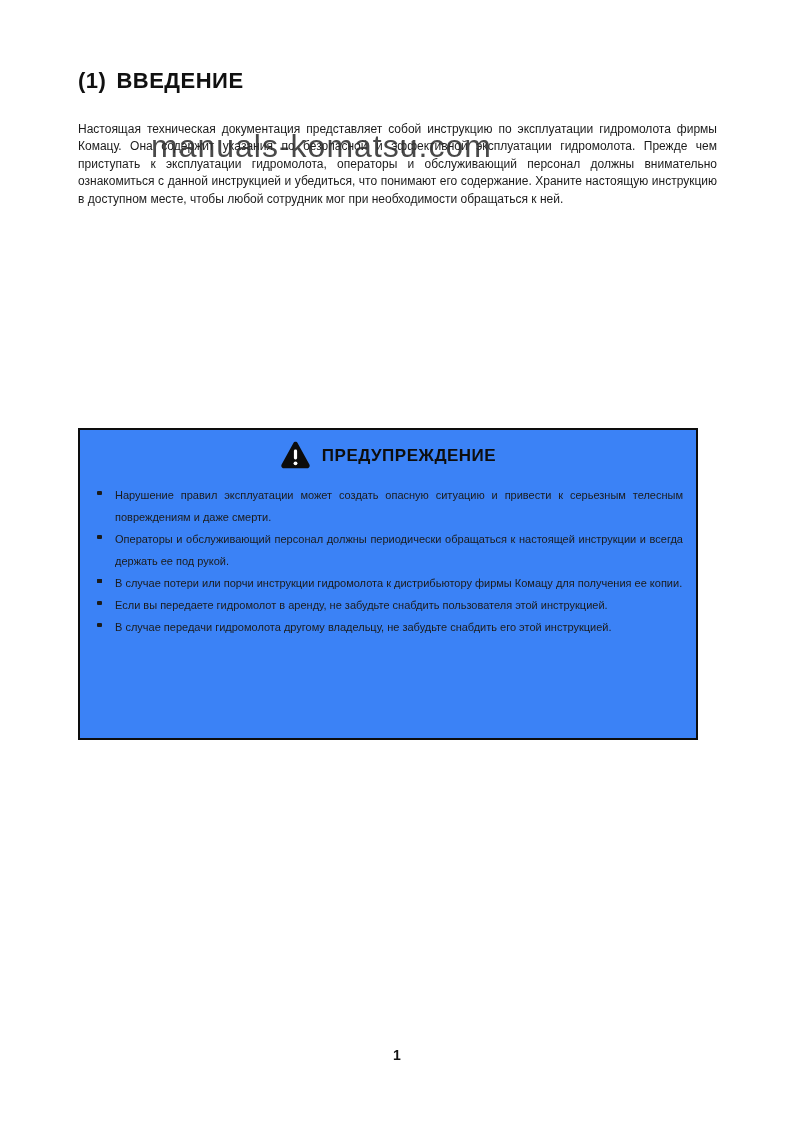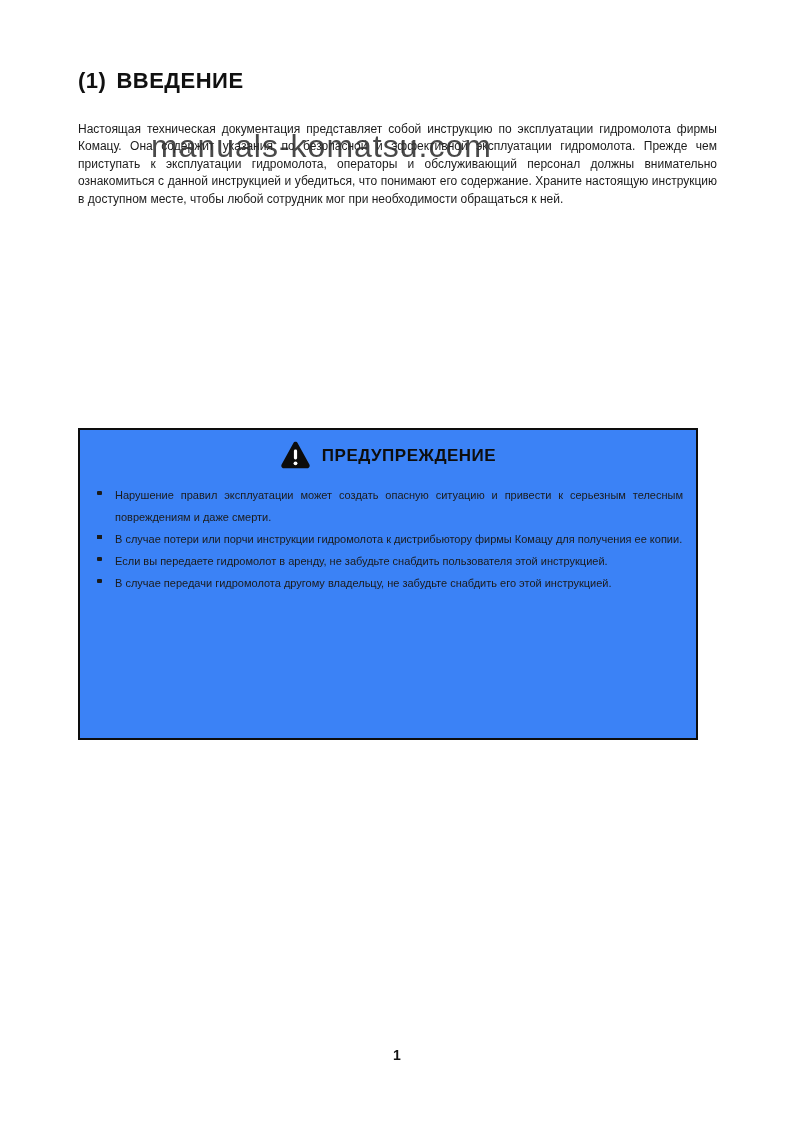--- a/index.html
+++ b/index.html
@@ -131,20 +131,21 @@
       </span>
       <span class="warning-heading-text">ПРЕДУПРЕЖДЕНИЕ</span>
     </div>
     <ul class="warning-list">
       <li>
         <span class="bullet"></span>
         <span>Нарушение правил эксплуатации может создать опасную ситуацию и привести к серьезным телесным повреждениям и даже смерти.</span>
       </li>
       <li>
         <span class="bullet"></span>
+        <span>Операторы и обслуживающий персонал должны периодически обращаться к настоящей инструкции и всегда держать ее под рукой.</span>
       </li>
       <li>
         <span class="bullet"></span>
       </li>
       <li>
         <span class="bullet"></span>
         <span>В случае потери или порчи инструкции гидромолота к дистрибьютору фирмы Комацу для получения ее копии.</span>
       </li>
       <li>
         <span class="bullet"></span>

